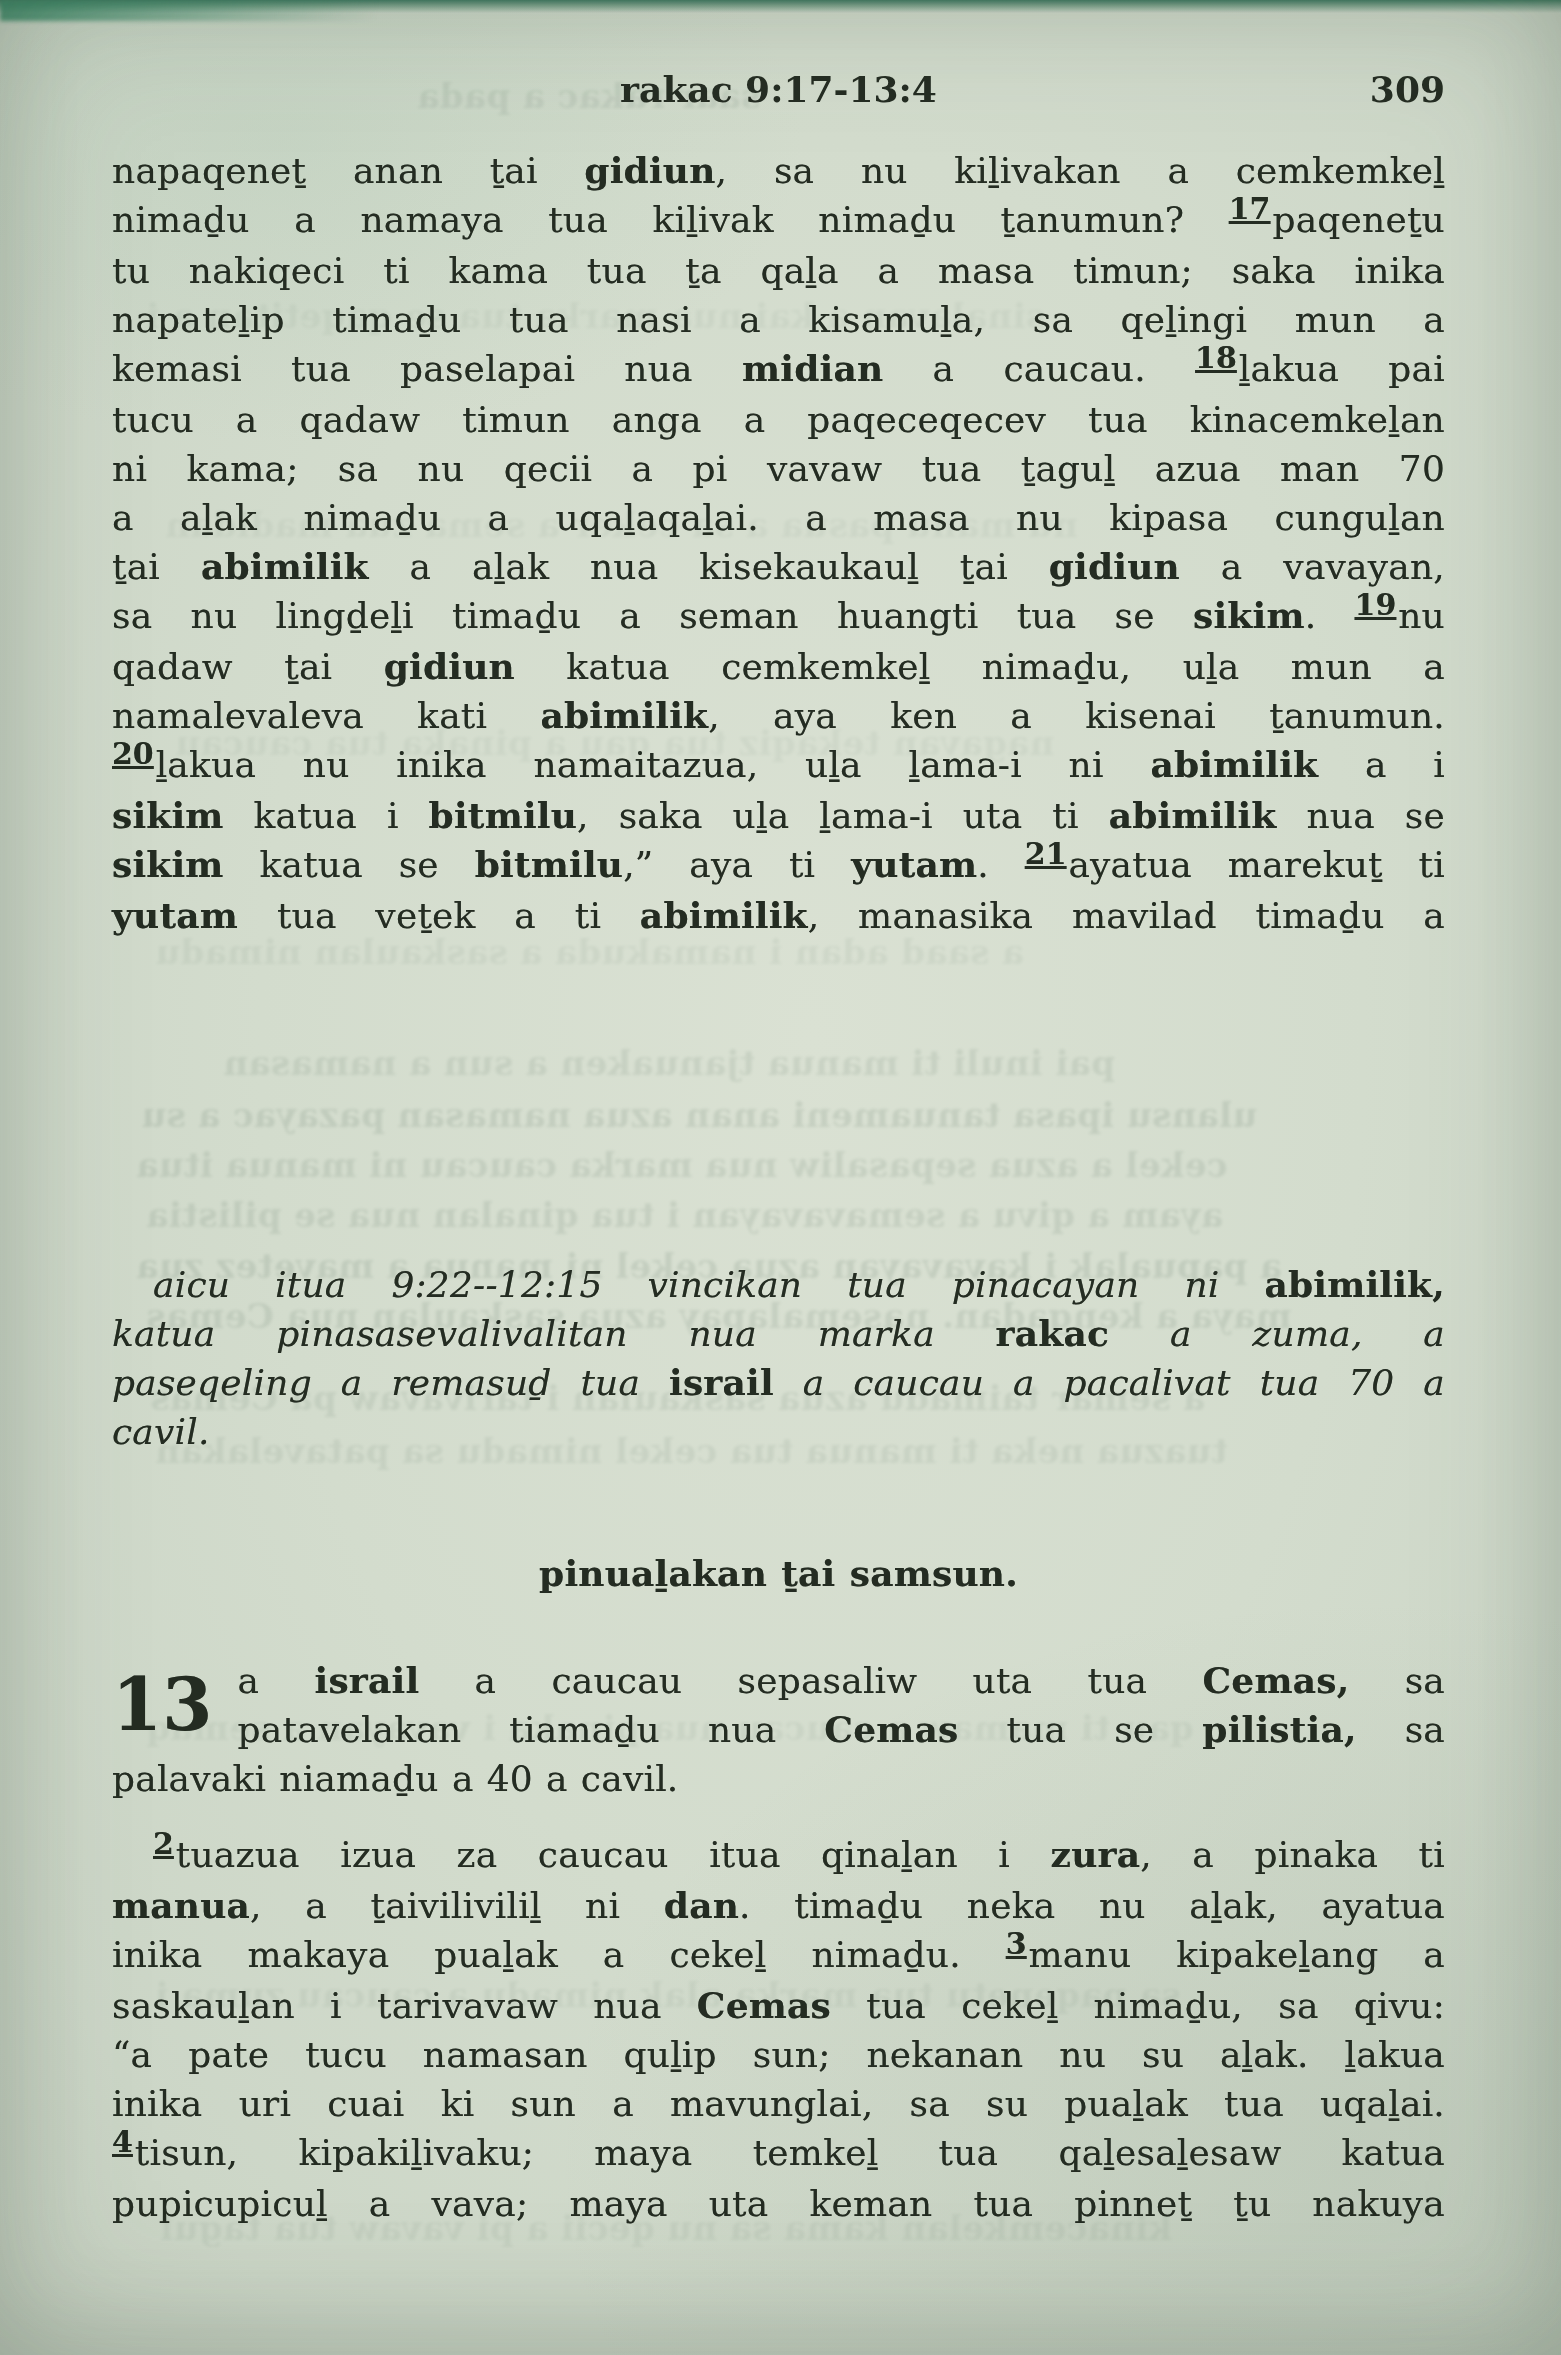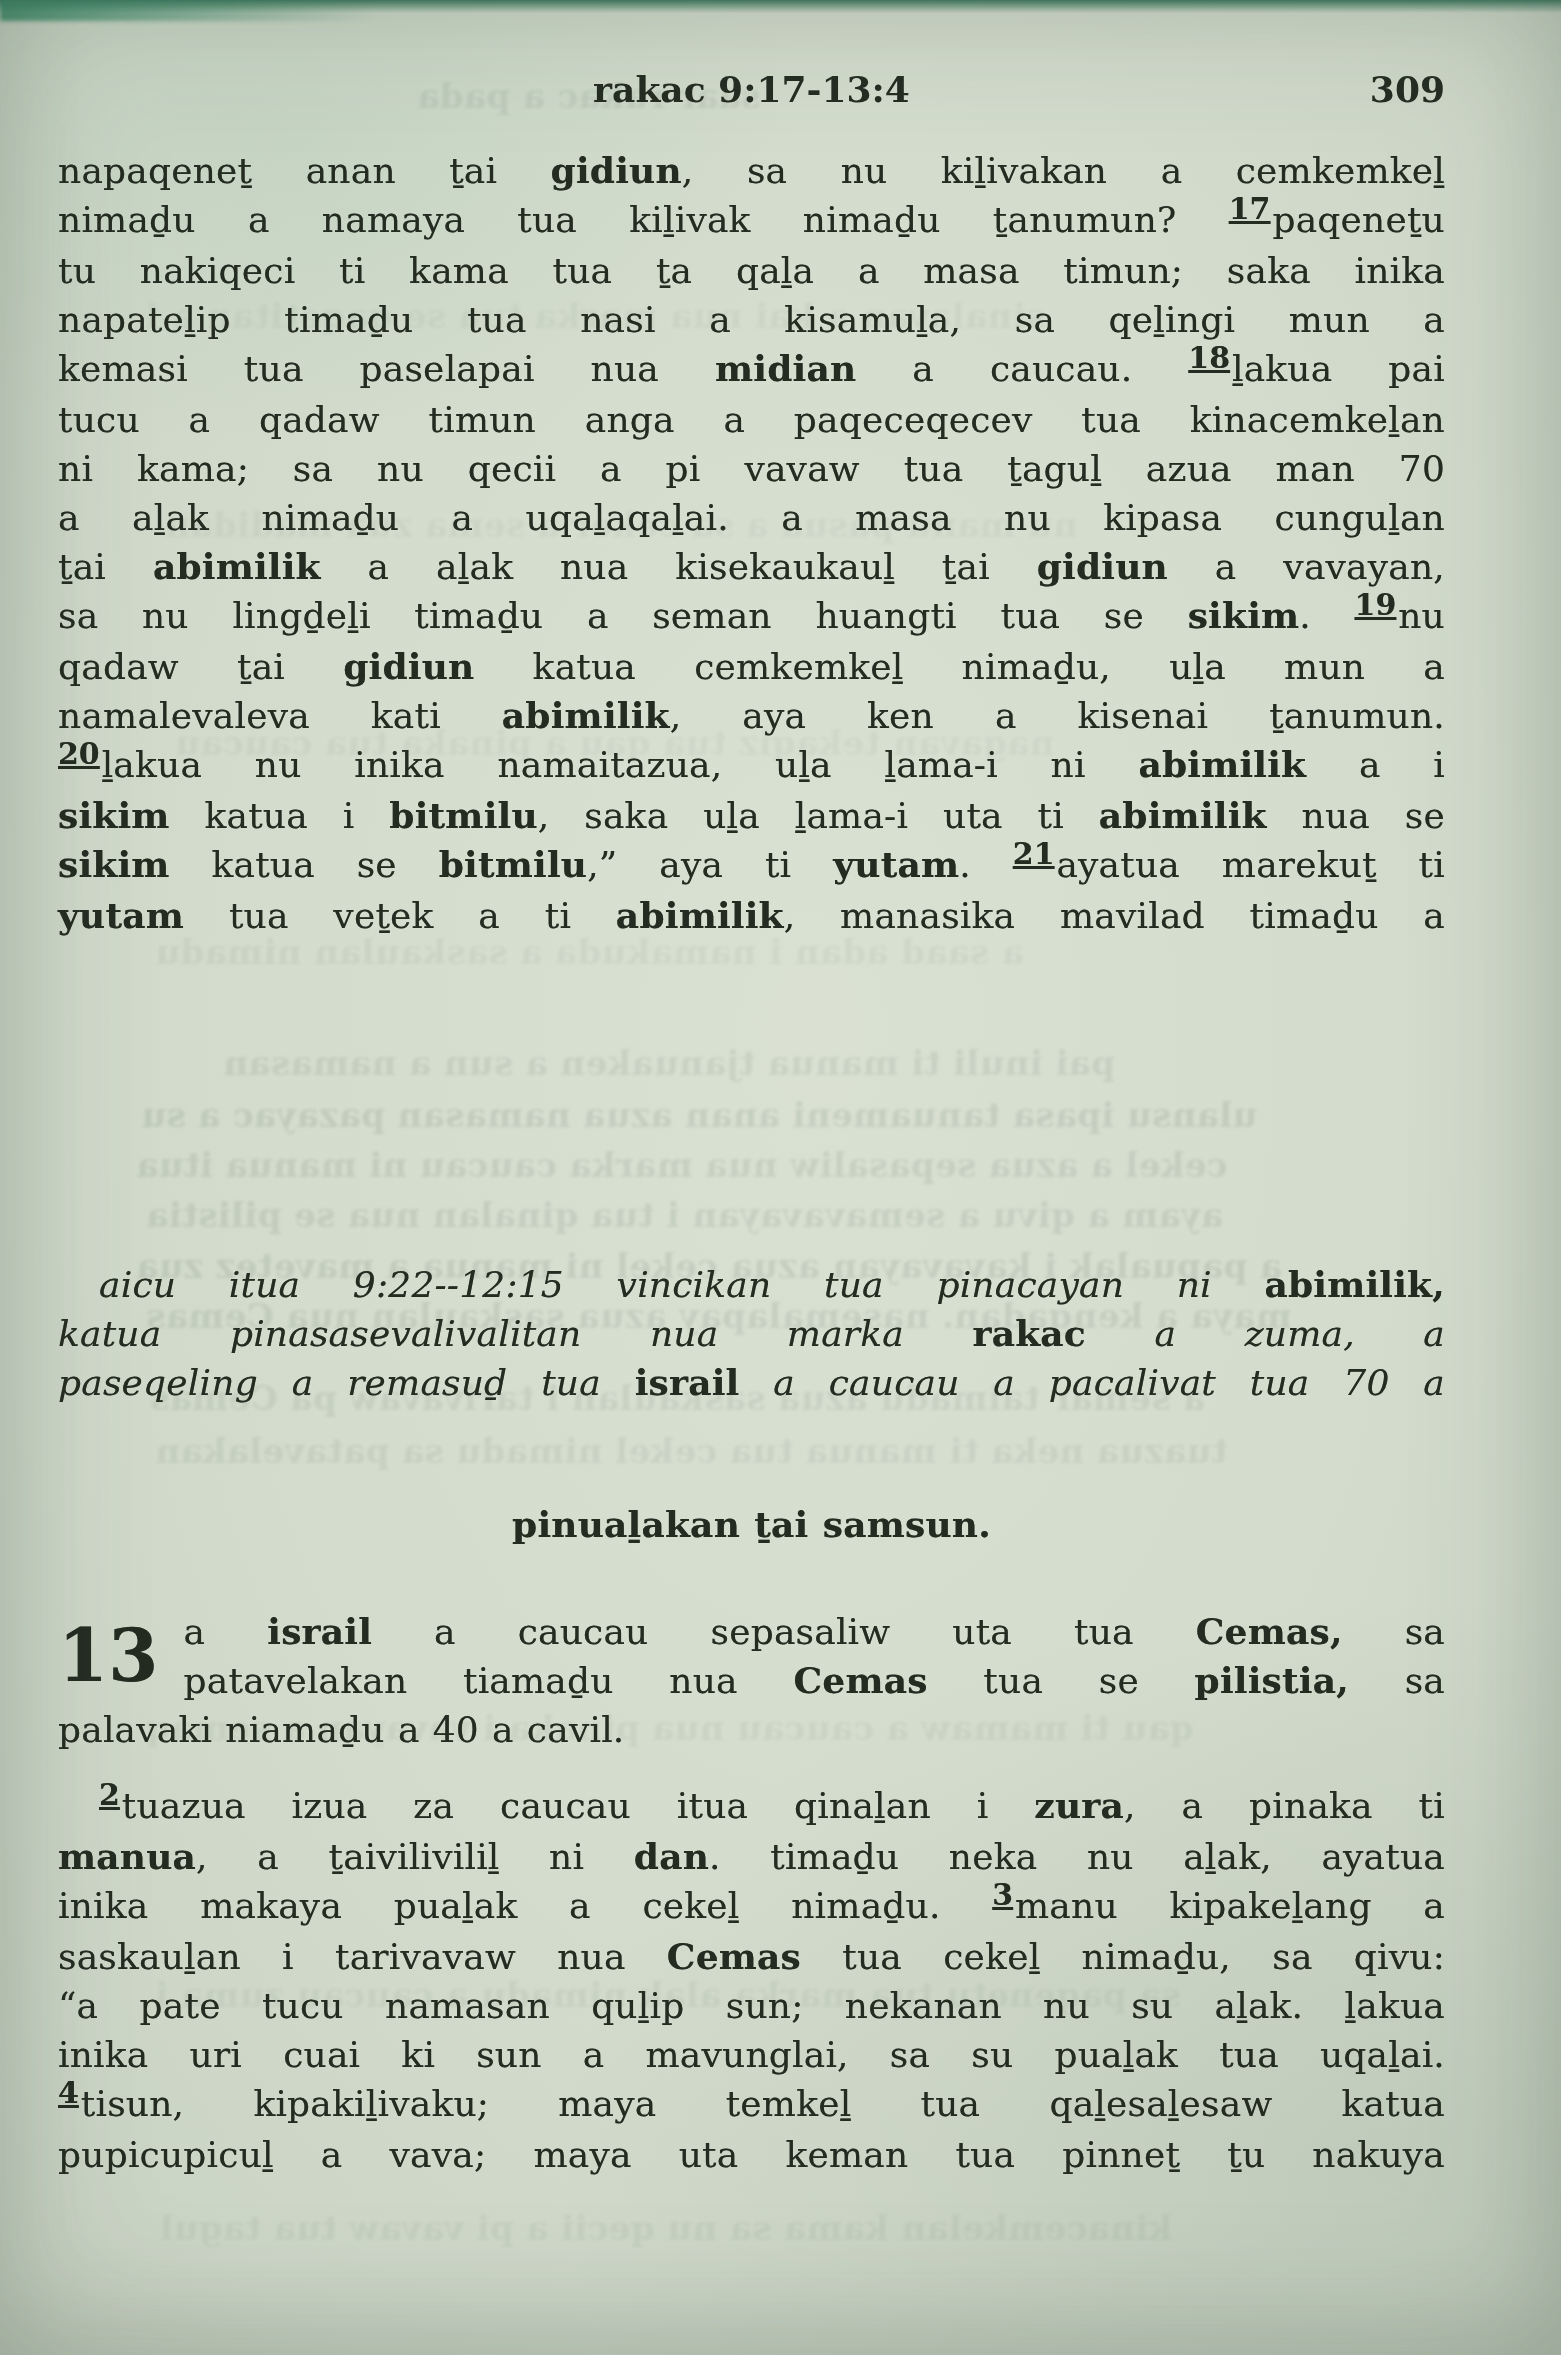--- a/index.html
+++ b/index.html
@@ -33,21 +33,21 @@
     position:absolute;
     transform:scaleX(-1);
     color:#46604f;
     opacity:.10;
     filter:blur(1.6px);
     font-size:34px;
     font-weight:600;
     white-space:nowrap;
     letter-spacing:0.4px;
   }
-  .content{position:absolute;inset:0;padding:68px 116px 0 58px;}
+  .content{position:absolute;inset:0;padding:68px 116px 0 112px;}
   .header{position:relative;height:45px;margin-bottom:33px;font-weight:700;font-size:36px;}
   .running-title{position:absolute;left:50%;transform:translateX(-50%);white-space:nowrap;}
   .page-number{position:absolute;right:0;top:0;}
   .text-block{
     font-size:36px;line-height:49px;letter-spacing:0.2px;word-spacing:1.5px;
     text-shadow:0 0 0.6px rgba(38,48,38,.55);
   }
   .para{margin:0;}
   .para.intro{margin-top:320px;font-style:italic;}
   .para.intro .b{font-style:normal;}
@@ -111,20 +111,21 @@
           <div class="line"><span>namalevaleva kati </span><span class="b">abimilik</span><span>, aya ken a kisenai ṯanumun.</span></div>
           <div class="line"><span class="sup">20</span><span>ḻakua nu inika namaitazua, uḻa ḻama-i ni </span><span class="b">abimilik</span><span> a i</span></div>
           <div class="line"><span class="b">sikim</span><span> katua i </span><span class="b">bitmilu</span><span>, saka uḻa ḻama-i uta ti </span><span class="b">abimilik</span><span> nua se</span></div>
           <div class="line"><span class="b">sikim</span><span> katua se </span><span class="b">bitmilu</span><span>,” aya ti </span><span class="b">yutam</span><span>. </span><span class="sup">21</span><span>ayatua marekuṯ ti</span></div>
           <div class="line"><span class="b">yutam</span><span> tua veṯek a ti </span><span class="b">abimilik</span><span>, manasika mavilad timaḏu a</span></div>
         </div>
         <div class="para intro">
           <div class="line line-indent"><span>aicu itua 9:22--12:15 vincikan tua pinacayan ni </span><span class="b">abimilik,</span></div>
           <div class="line"><span>katua pinasasevalivalitan nua marka </span><span class="b">rakac</span><span> a zuma, a</span></div>
           <div class="line"><span>paseqeling a remasuḏ tua </span><span class="b">israil</span><span> a caucau a pacalivat tua 70 a</span></div>
+          <div class="line line-last"><span>cavil.</span></div>
         </div>
         <div class="para section-heading">
           <div class="line line-last"><span class="b">pinuaḻakan ṯai samsun.</span></div>
         </div>
         <div class="para chapter">
           <div class="chapter-num">13</div>
           <div class="line"><span>a </span><span class="b">israil</span><span> a caucau sepasaliw uta tua </span><span class="b">Cemas,</span><span> sa</span></div>
           <div class="line"><span>patavelakan tiamaḏu nua </span><span class="b">Cemas</span><span> tua se </span><span class="b">pilistia,</span><span> sa</span></div>
           <div class="line line-last"><span>palavaki niamaḏu a 40 a cavil.</span></div>
         </div>

